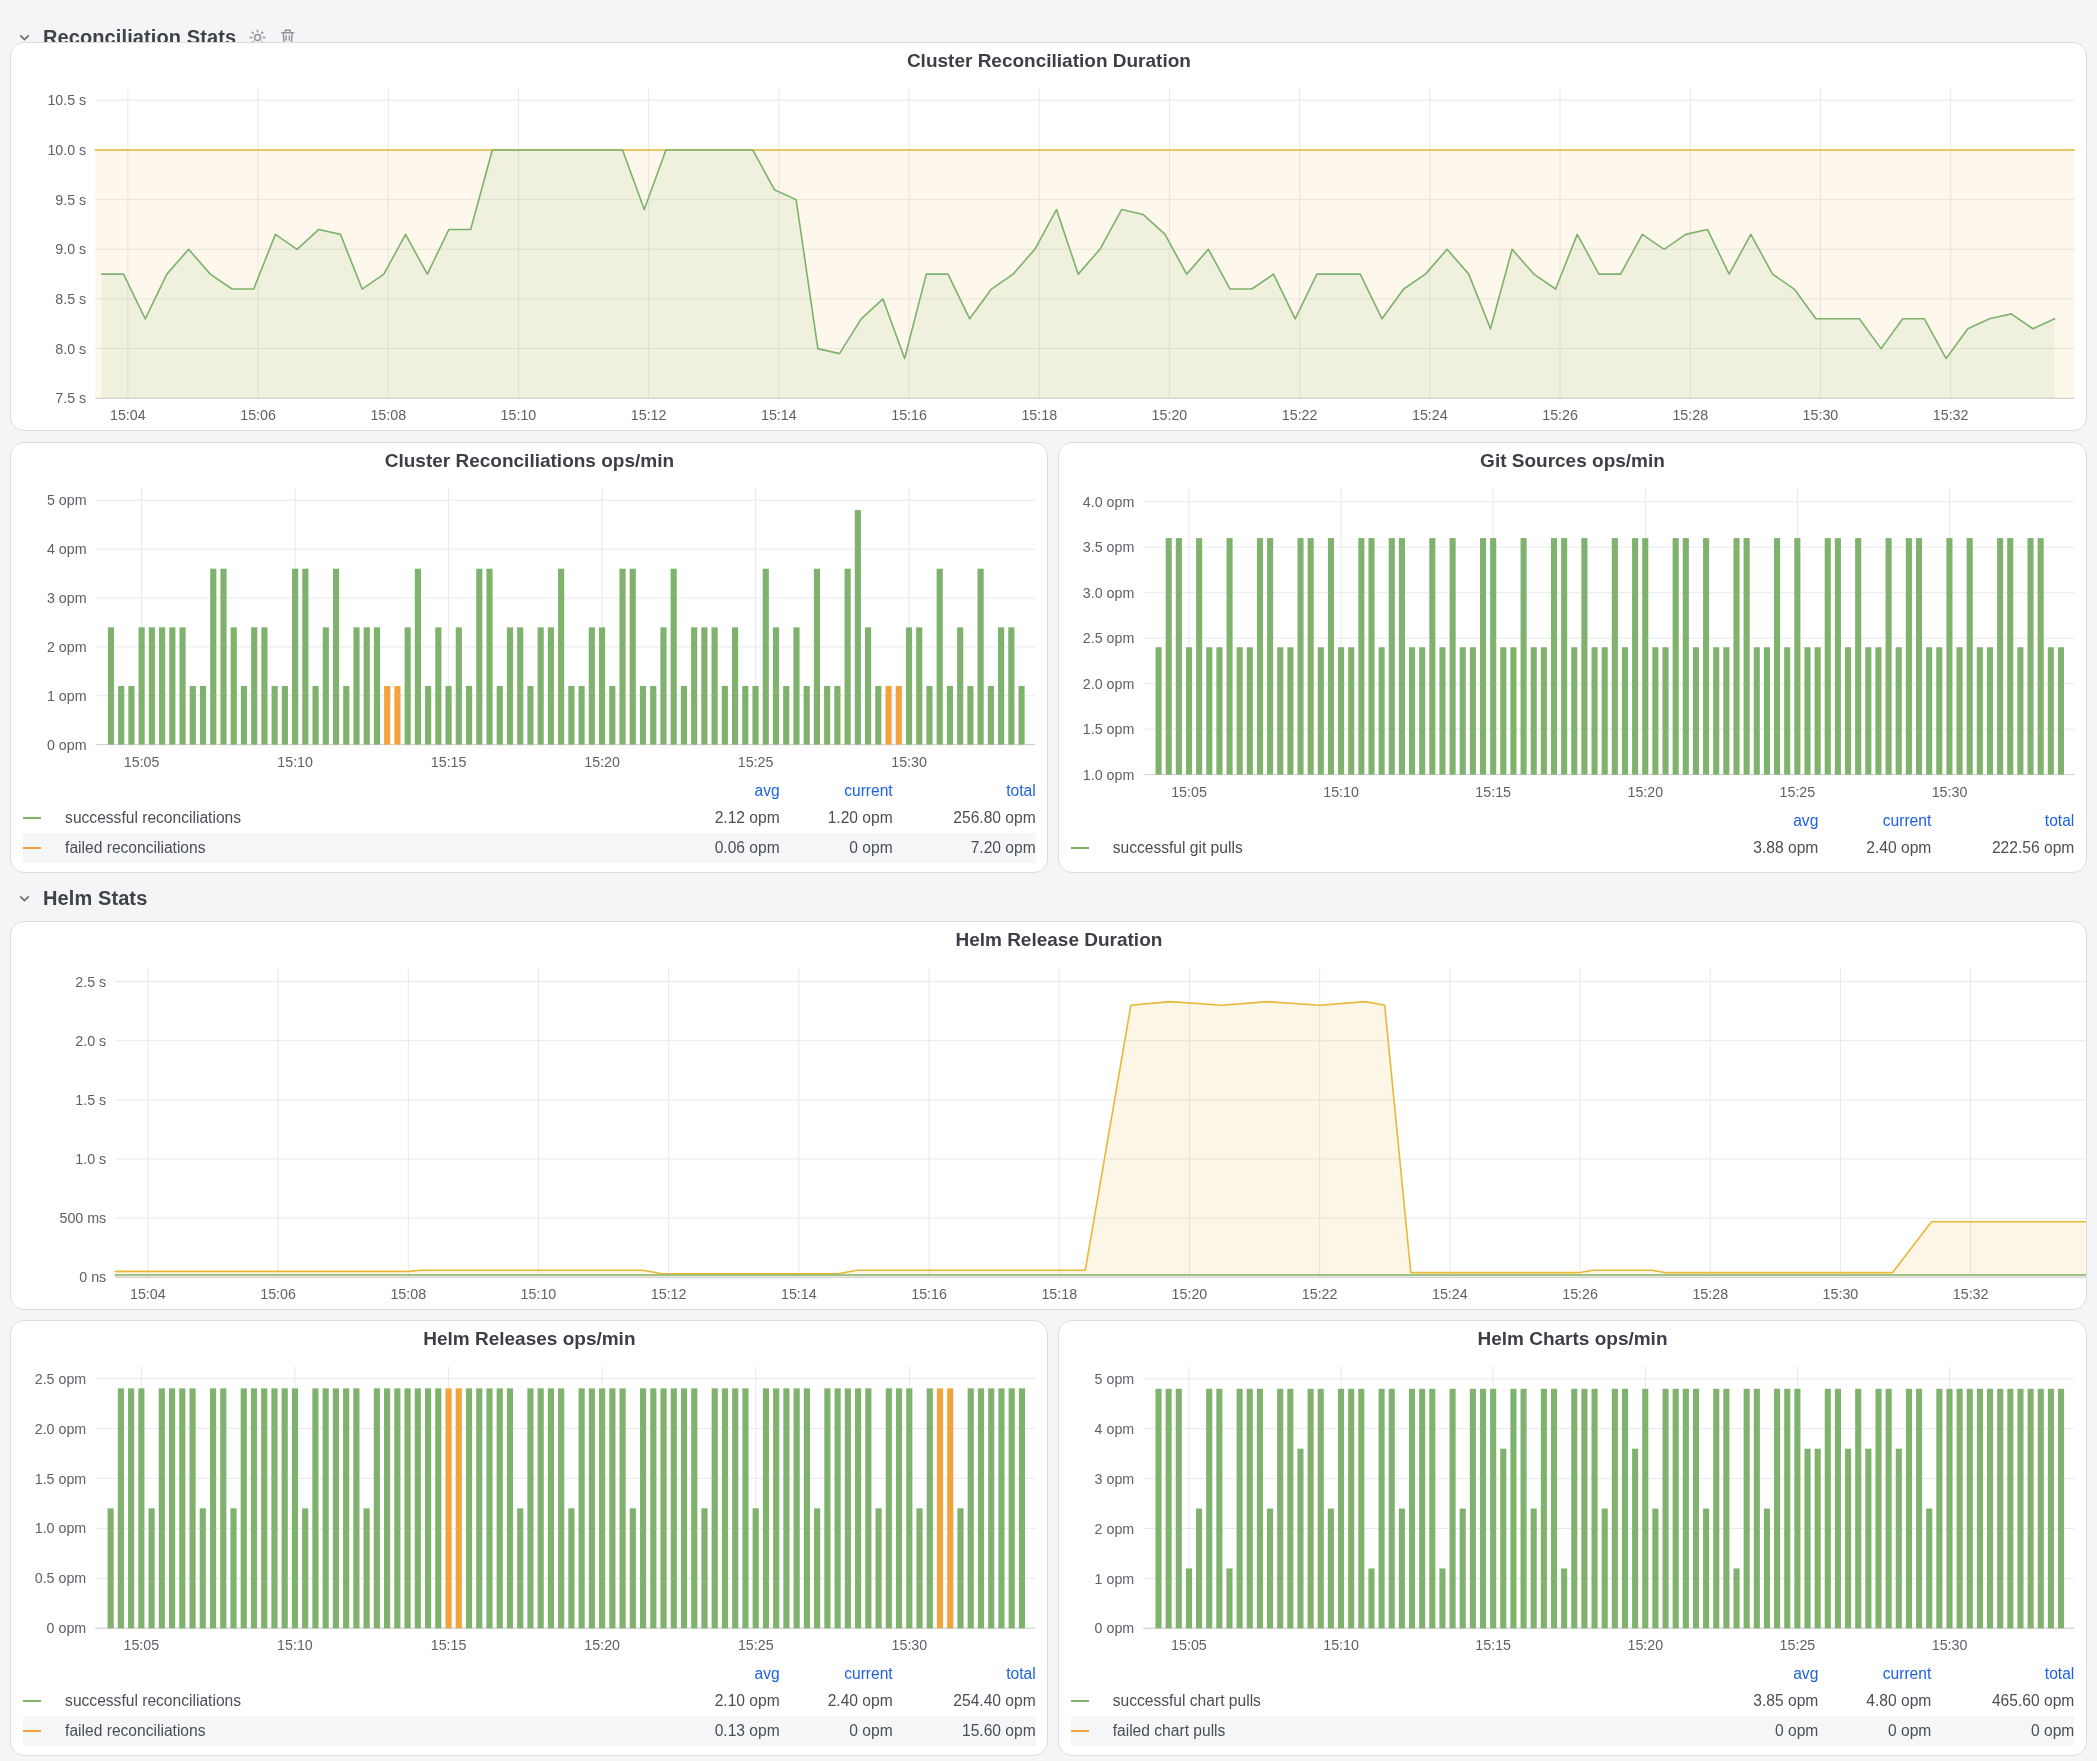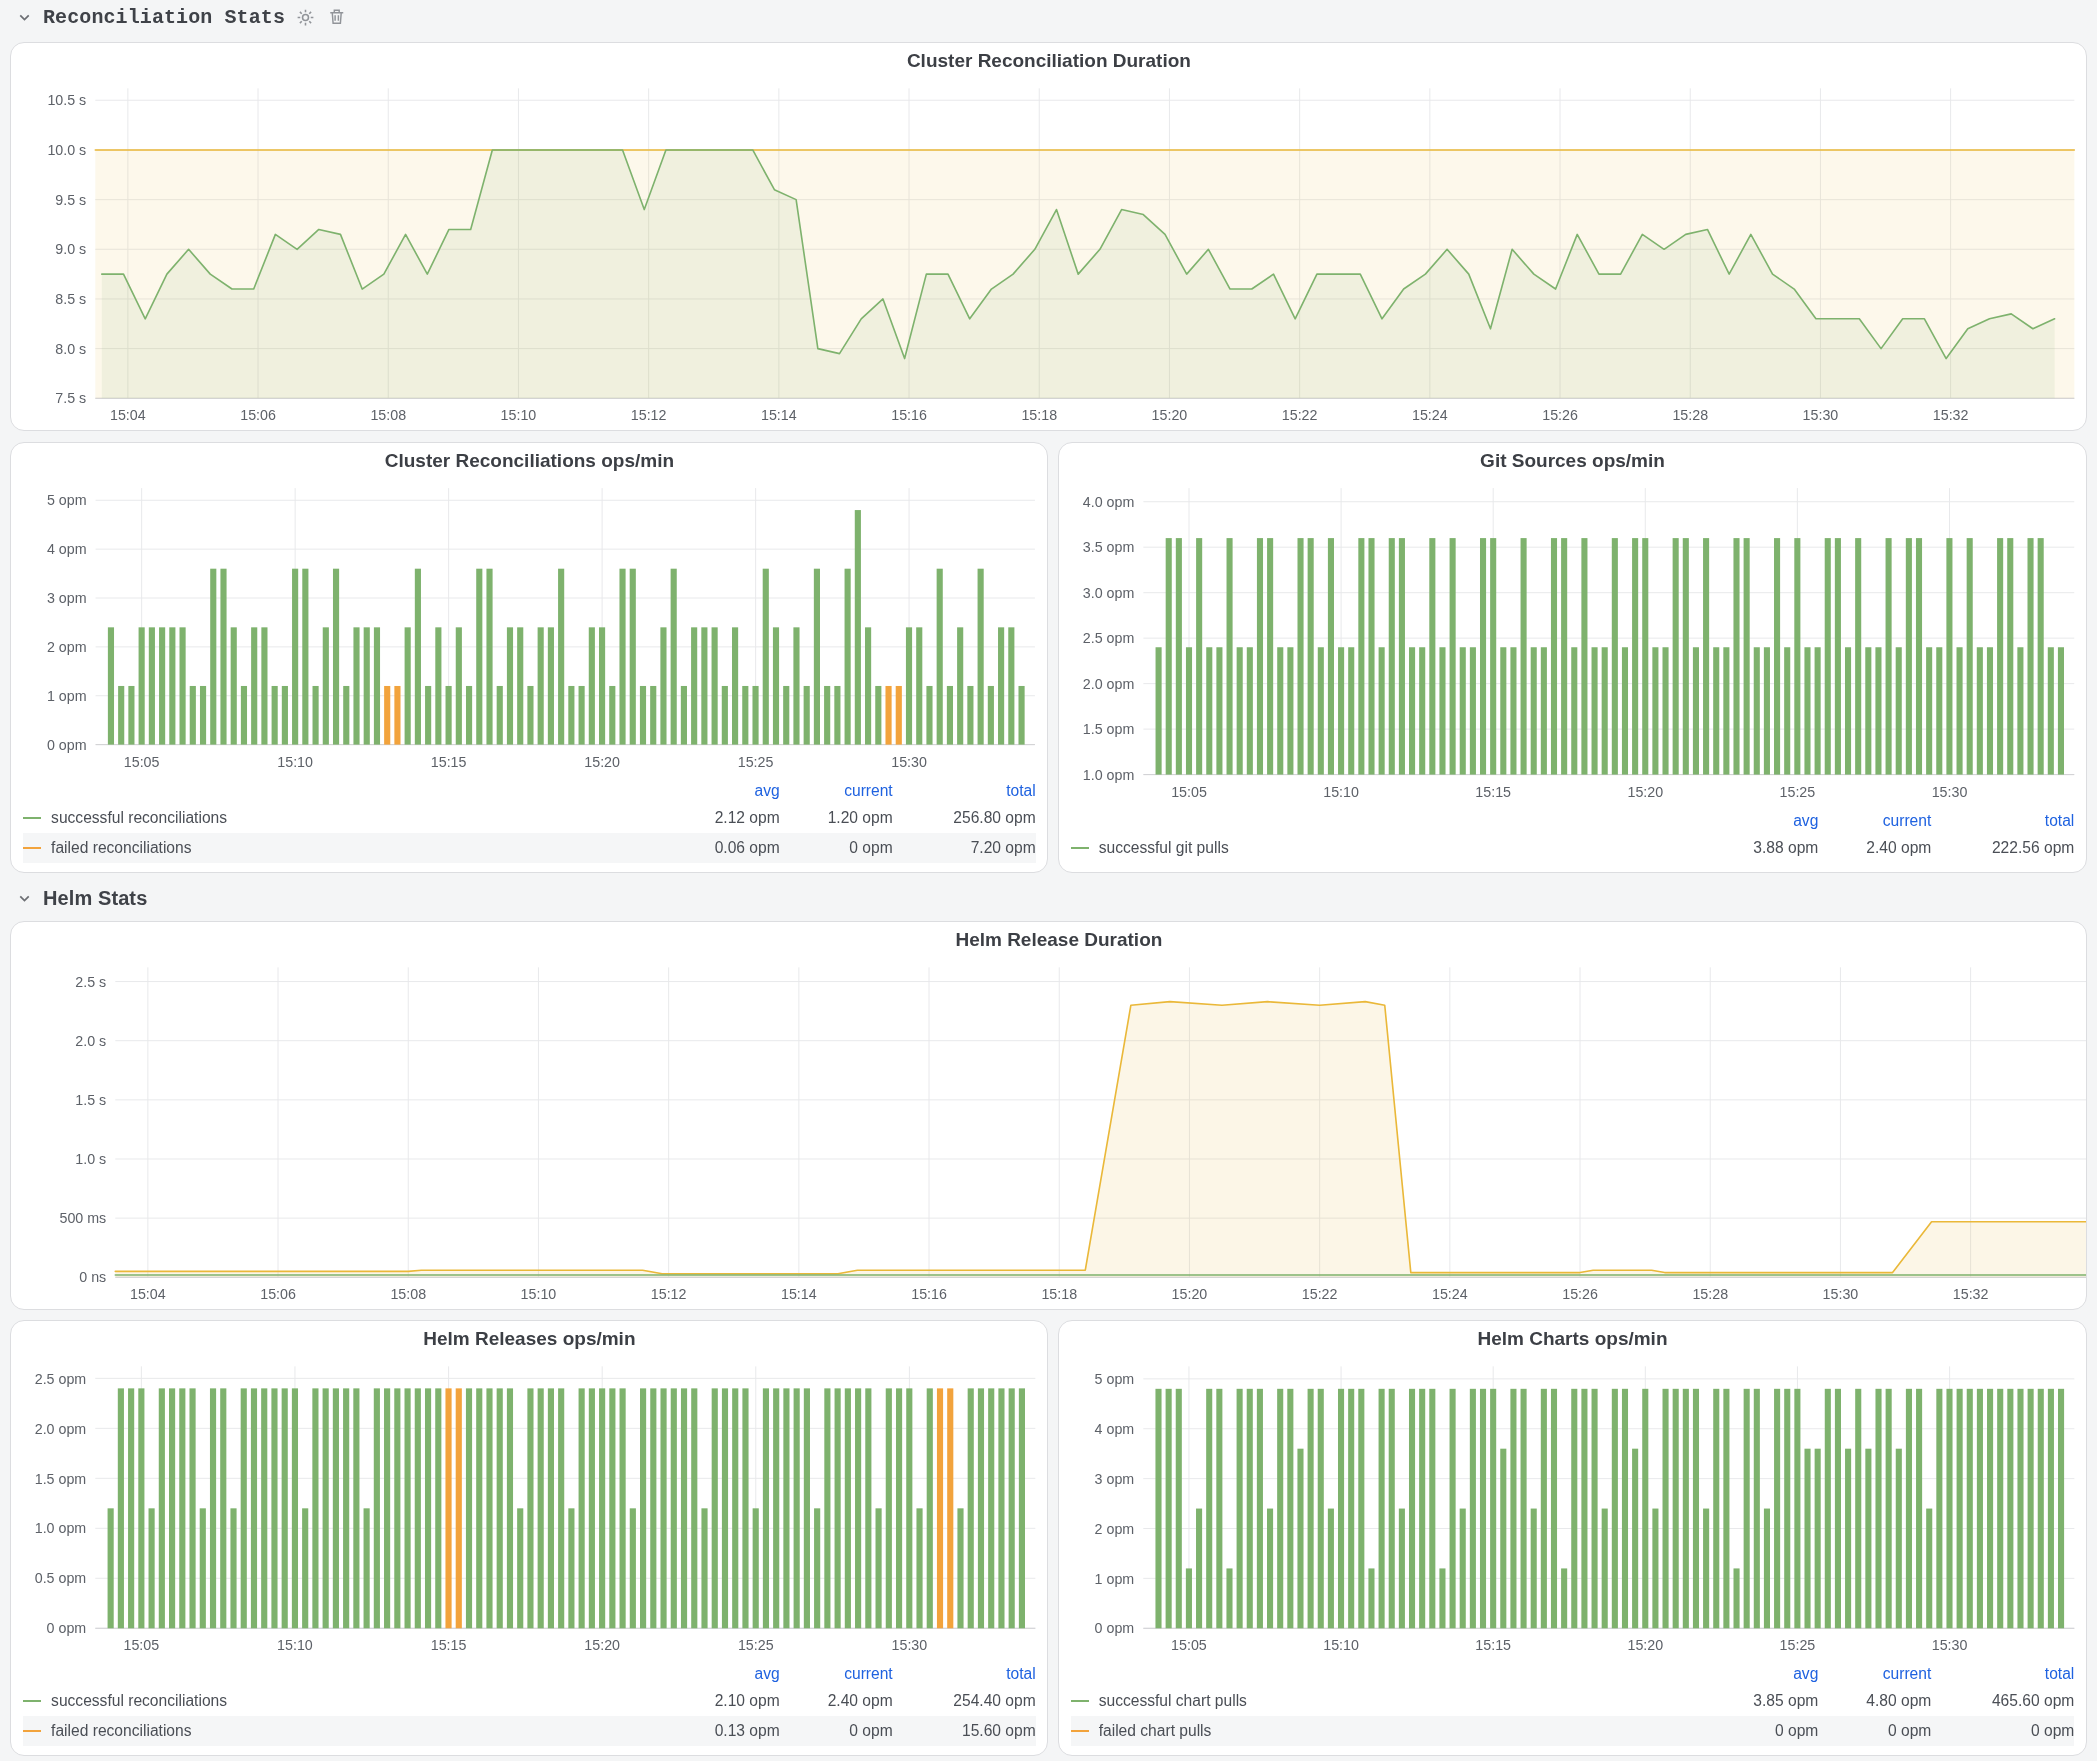--- a/index.html
+++ b/index.html
@@ -12,32 +12,32 @@
          display:flex;flex-direction:column;box-sizing:border-box;}
   .ptitle{flex:0 0 36px;display:flex;align-items:center;justify-content:center;
           font-size:19px;font-weight:700;color:#3c3f45;}
   .cwrap{flex:1 1 auto;position:relative;overflow:hidden;}
   .cwrap svg{position:absolute;left:0;top:0;}
   svg text{font-family:"Liberation Sans",sans-serif;}
   .legend{flex:0 0 auto;padding:1.3px 11.7px 9px 11.7px;}
   .lrow{display:flex;align-items:center;height:30px;font-size:15.6px;color:#4a4e55;}
   .lrow.head{height:25px;}
   .lrow.shade{background:#f5f6f7;}
-  .lrow .lab{flex:1;display:flex;align-items:center;gap:10px;min-width:0;}
+  .lrow .lab{flex:1;display:flex;align-items:center;gap:24px;min-width:0;}
   .dash{width:18px;border-top:2.6px solid #888;}
   .cell{width:113px;text-align:right;white-space:nowrap;}
   .cell.total{width:143px;}
   .lrow.head .cell{color:#1f62e0;}
 </style>
 </head>
 <body>
 
 <div class="wrap">
 
-  <div class="sec" style="left:15.6px;top:0;height:34px;font-family:Liberation Mono, monospace;">
+  <div class="sec" style="left:15.6px;top:20px;height:34px;">
     <span class="icon">
       <svg width="17" height="17" viewBox="0 0 24 24" fill="none" stroke="#3f4248" stroke-width="2.4">
           <polyline points="6,9 12,15 18,9"></polyline>
         </svg>
     </span>
     <span class="sec-title">Reconciliation Stats</span>
     <span class="icon">
       <svg width="21" height="21" viewBox="0 0 24 24" fill="none" stroke="#70747b" stroke-width="1.8">
         <circle cx="12" cy="12" r="3.4"></circle>
         <path d="M12 3v3 M12 18v3 M3 12h3 M18 12h3 M5.6 5.6l2.1 2.1 M16.3 16.3l2.1 2.1 M18.4 5.6l-2.1 2.1 M7.7 16.3l-2.1 2.1"></path>

